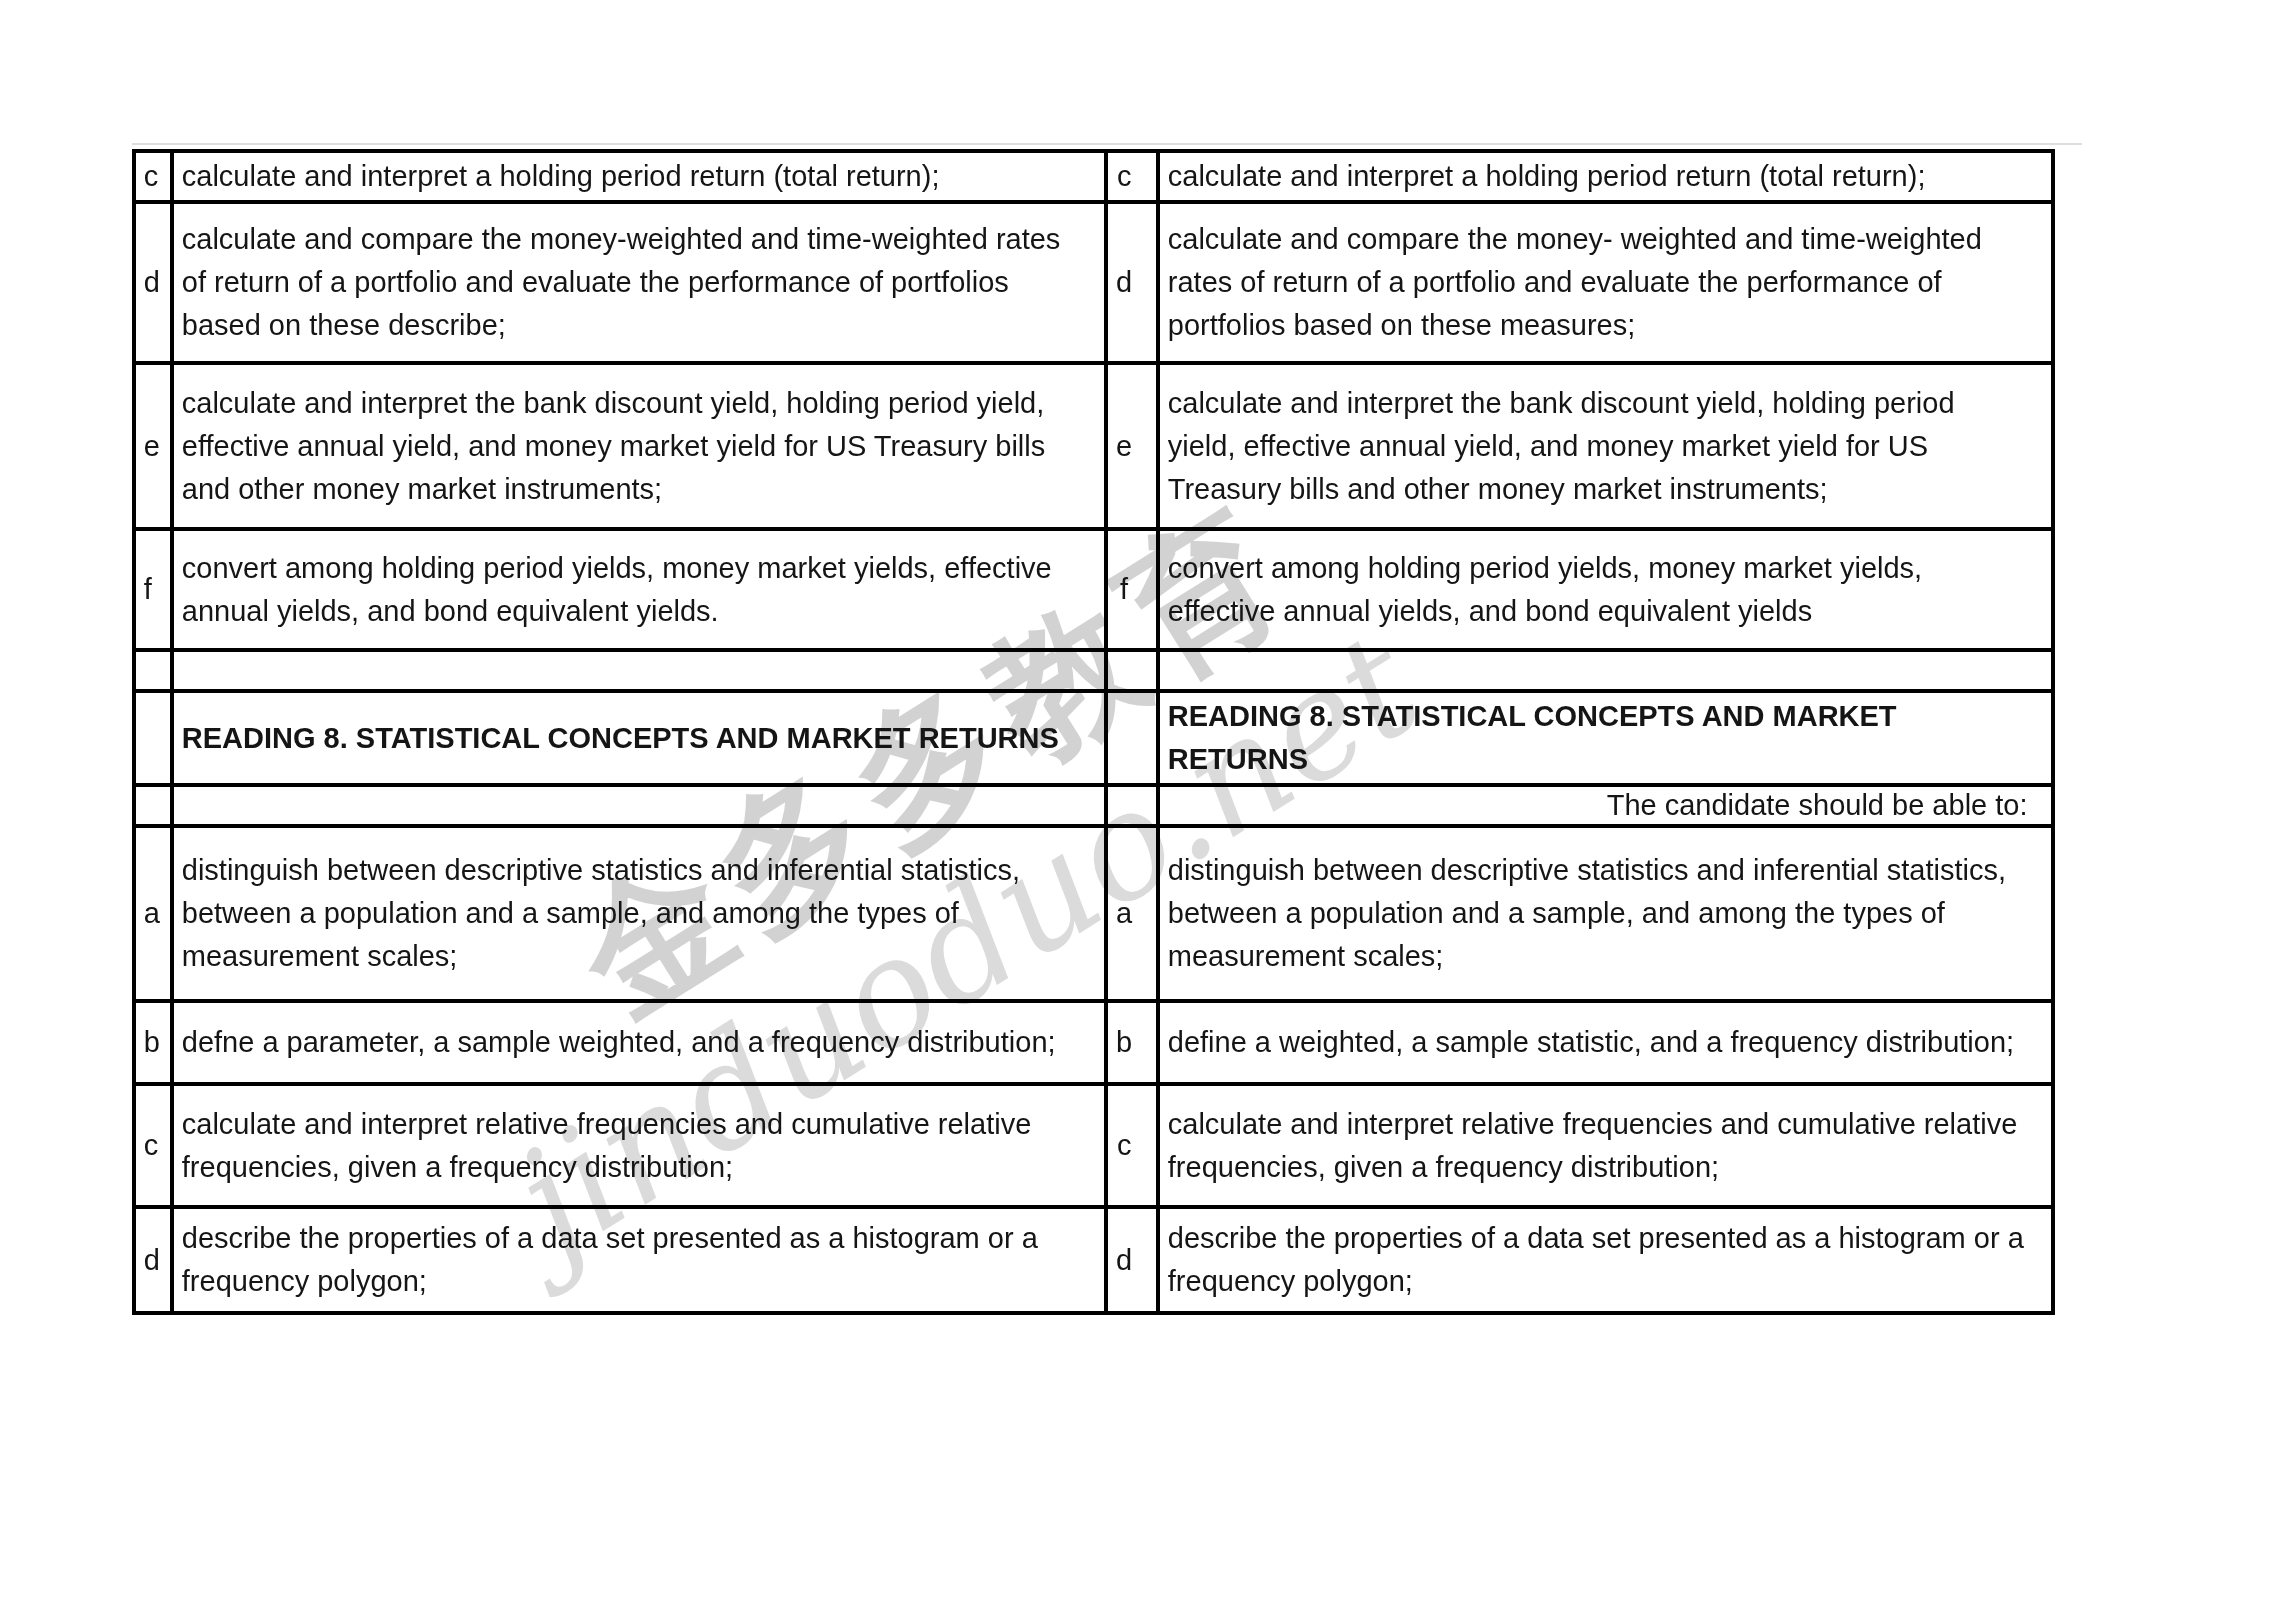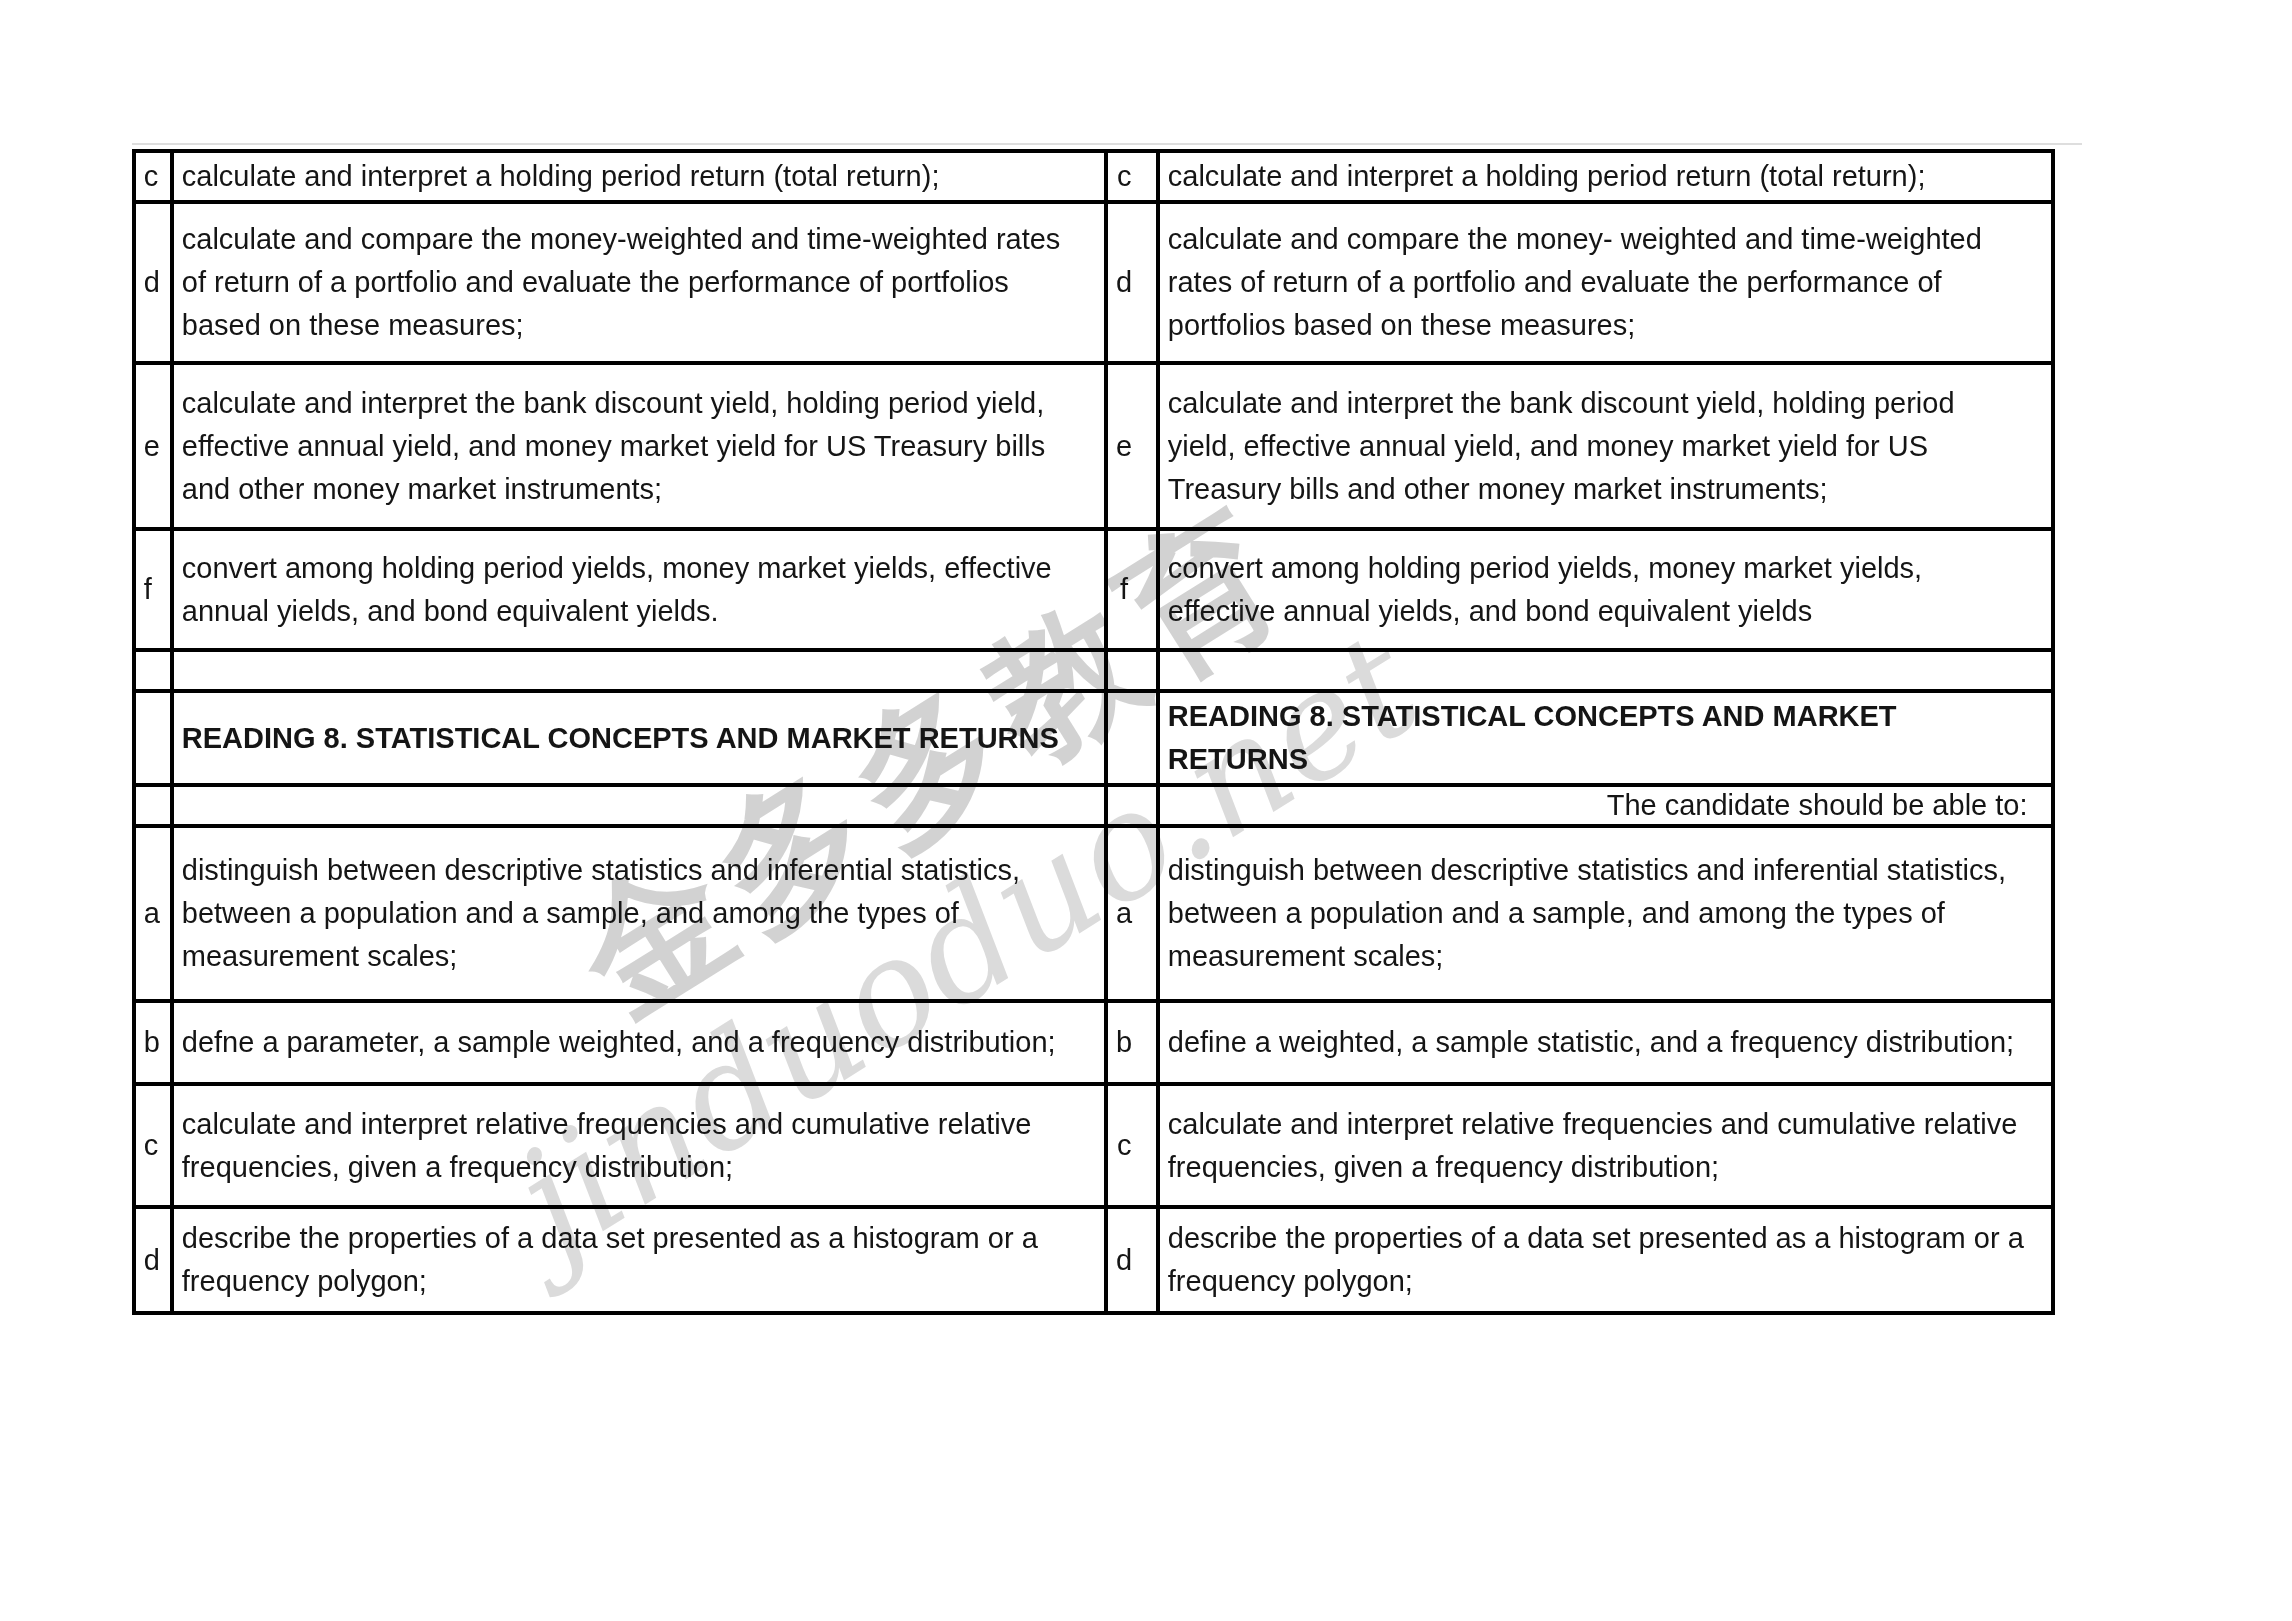--- a/index.html
+++ b/index.html
@@ -75,21 +75,21 @@
   </colgroup>
   <tbody>
     <tr class="r0">
       <td class="lbl">c</td>
       <td>calculate and interpret a holding period return (total return);</td>
       <td class="lbl">c</td>
       <td>calculate and interpret a holding period return (total return);</td>
     </tr>
     <tr class="r1">
       <td class="lbl">d</td>
-      <td>calculate and compare the money-weighted and time-weighted rates of return of a portfolio and evaluate the performance of portfolios based on these measures;</td>
+      <td>calculate and compare the money-weighted and time-weighted rates of return of a portfolio and evaluate the performance of portfolios based on these describe;</td>
       <td class="lbl">d</td>
       <td>calculate and compare the money- weighted and time-weighted rates of return of a portfolio and evaluate the performance of portfolios based on these measures;</td>
     </tr>
     <tr class="r2">
       <td class="lbl">e</td>
       <td>calculate and interpret the bank discount yield, holding period yield, effective annual yield, and money market yield for US Treasury bills and other money market instruments;</td>
       <td class="lbl">e</td>
       <td>calculate and interpret the bank discount yield, holding period yield, effective annual yield, and money market yield for US Treasury bills and other money market instruments;</td>
     </tr>
     <tr class="r3">

